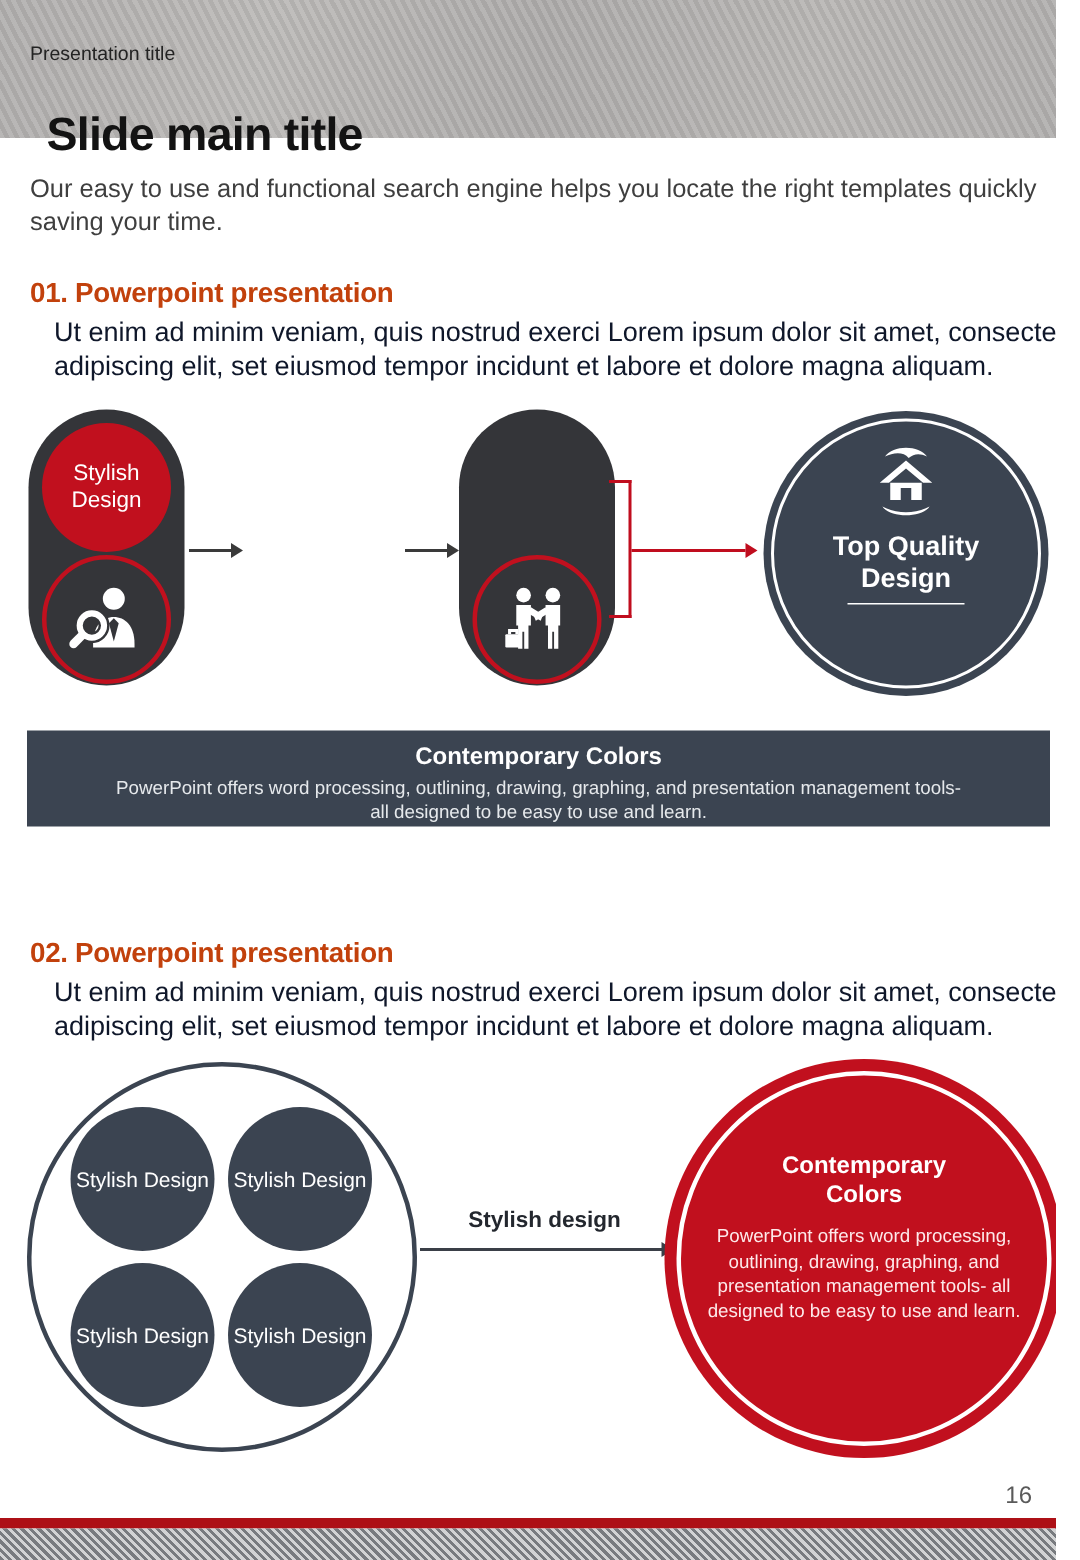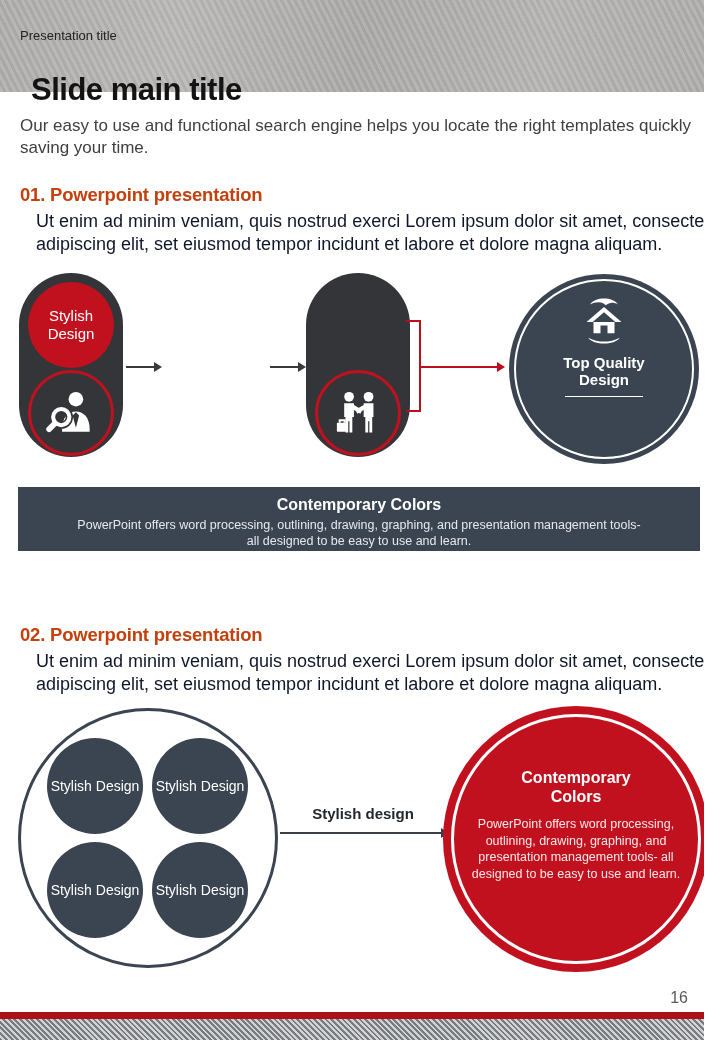--- a/index.html
+++ b/index.html
@@ -31,21 +31,21 @@
 
   .dline{position:absolute;height:2px;background:#3a3a3a;}
   .dhead{position:absolute;width:0;height:0;border-top:5px solid transparent;border-bottom:5px solid transparent;border-left:8px solid #3a3a3a;}
   .rline{position:absolute;background:#c00d1e;}
   .rhead{position:absolute;width:0;height:0;border-top:5px solid transparent;border-bottom:5px solid transparent;border-left:8px solid #c00d1e;}
 
   .result1{position:absolute;left:509px;top:274px;width:190px;height:190px;border-radius:50%;
            background:#3b4451;display:flex;flex-direction:column;align-items:center;text-align:center;}
   .result1 .ring{position:absolute;inset:5px;border:2px solid #fff;border-radius:50%;}
   .result1 svg{width:58px;height:56px;margin-top:19px;}
-  .r1-title{font-size:15px;font-weight:800;color:#fff;line-height:1.15;margin-top:5px;width:120px;}
+  .r1-title{font-size:18px;font-weight:800;color:#fff;line-height:1.15;margin-top:5px;width:120px;}
   .r1-div{width:78px;height:1px;background:#fff;margin:7px 0 5px 0;}
   .r1-sub{font-size:12.5px;color:#e7eaee;line-height:1.25;width:130px;}
 
   
   .banner{position:absolute;left:18px;top:487px;width:682px;height:64px;background:#3b4451;text-align:center;}
   .banner-title{font-size:16px;font-weight:800;color:#fff;margin-top:9px;}
   .banner-body{font-size:12.5px;color:#e6e9ec;line-height:1.3;max-width:574px;margin:3px auto 0 auto;}
 
   
   .outline-circle{position:absolute;left:18px;top:708px;width:260px;height:260px;border:3px solid #3b4451;

